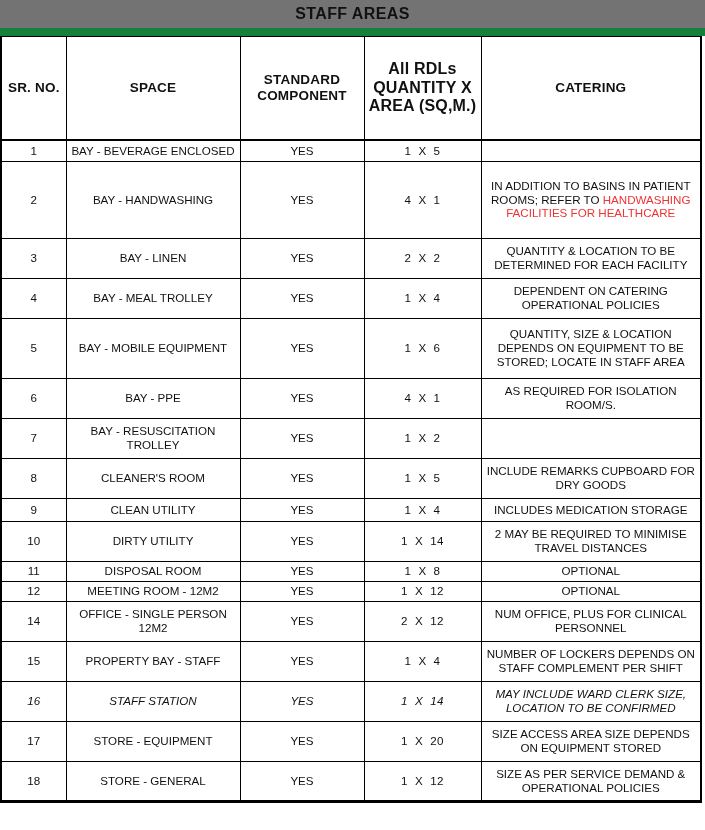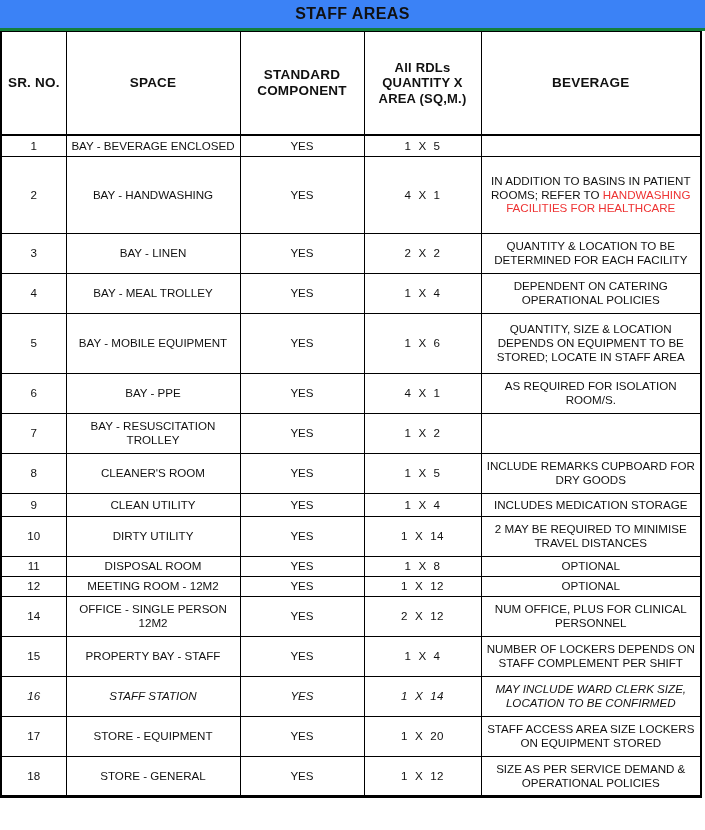--- a/index.html
+++ b/index.html
@@ -19,22 +19,22 @@
     position: relative;
     width: 705px;
     height: 830px;
     box-sizing: border-box;
     background: #ffffff;
   }
 
   
   .title-band {
     height: 28px;
-    background: #3b82f6;
-    border-bottom: 3px solid #15803d;
+    background: #737373;
+    border-bottom: 8px solid #15803d;
     display: flex;
     align-items: center;
     justify-content: center;
   }
   .title-text {
     font-size: 16px;
     font-weight: bold;
     letter-spacing: 0.4px;
     color: #111111;
   }
@@ -67,21 +67,21 @@
   col.c-rm   { width: 220px; }
 
   
   tr.head th {
     height: 100px;
     font-weight: bold;
     font-size: 13.5px;
     letter-spacing: 0.2px;
     border-bottom: 2px solid #000;
   }
-  tr.head th.h-qty { font-size: 13px; }
+  tr.head th.h-qty { font-size: 16px; }
 
   
   tr.row td {
     font-size: 11.6px;
   }
   td.c-num  { font-size: 12px; }
   td.c-space{ font-size: 11.8px; }
   td.c-std  { font-size: 11.6px; }
   td.c-qty  { font-size: 12px; letter-spacing: 0.5px; white-space: nowrap; }
   td.c-rem  { font-size: 11.3px; line-height: 1.35; }
@@ -114,21 +114,21 @@
         <th>SPACE</th>
         <th>
           <span>STANDARD</span><br>
           <span>COMPONENT</span>
         </th>
         <th class="h-qty">
           <span>All RDLs</span><br>
           <span>QUANTITY X</span><br>
           <span>AREA (SQ,M.)</span>
         </th>
-        <th>BEVERAGE</th>
+        <th>CATERING</th>
       </tr>
     </thead>
     <tbody>
         <tr class="row" style="height: 21px;">
           <td class="c-num">1</td>
           <td class="c-space">BAY - BEVERAGE ENCLOSED</td>
           <td class="c-std">YES</td>
           <td class="c-qty"><span class="qty-inner"><span>1</span><span class="qty-x">X</span><span>5</span></span></td>
           <td class="c-rem"><span></span></td>
         </tr>
@@ -228,21 +228,21 @@
           <td class="c-space">STAFF STATION</td>
           <td class="c-std">YES</td>
           <td class="c-qty"><span class="qty-inner"><span>1</span><span class="qty-x">X</span><span>14</span></span></td>
           <td class="c-rem"><span>MAY INCLUDE WARD CLERK SIZE, LOCATION TO BE CONFIRMED</span></td>
         </tr>
         <tr class="row" style="height: 40px;">
           <td class="c-num">17</td>
           <td class="c-space">STORE - EQUIPMENT</td>
           <td class="c-std">YES</td>
           <td class="c-qty"><span class="qty-inner"><span>1</span><span class="qty-x">X</span><span>20</span></span></td>
-          <td class="c-rem"><span>STAFF ACCESS AREA SIZE LOCKERS ON EQUIPMENT STORED</span></td>
+          <td class="c-rem"><span>SIZE ACCESS AREA SIZE DEPENDS ON EQUIPMENT STORED</span></td>
         </tr>
         <tr class="row" style="height: 40px;">
           <td class="c-num">18</td>
           <td class="c-space">STORE - GENERAL</td>
           <td class="c-std">YES</td>
           <td class="c-qty"><span class="qty-inner"><span>1</span><span class="qty-x">X</span><span>12</span></span></td>
           <td class="c-rem"><span>SIZE AS PER SERVICE DEMAND &amp; OPERATIONAL POLICIES</span></td>
         </tr>
       </tbody>
   </table>

